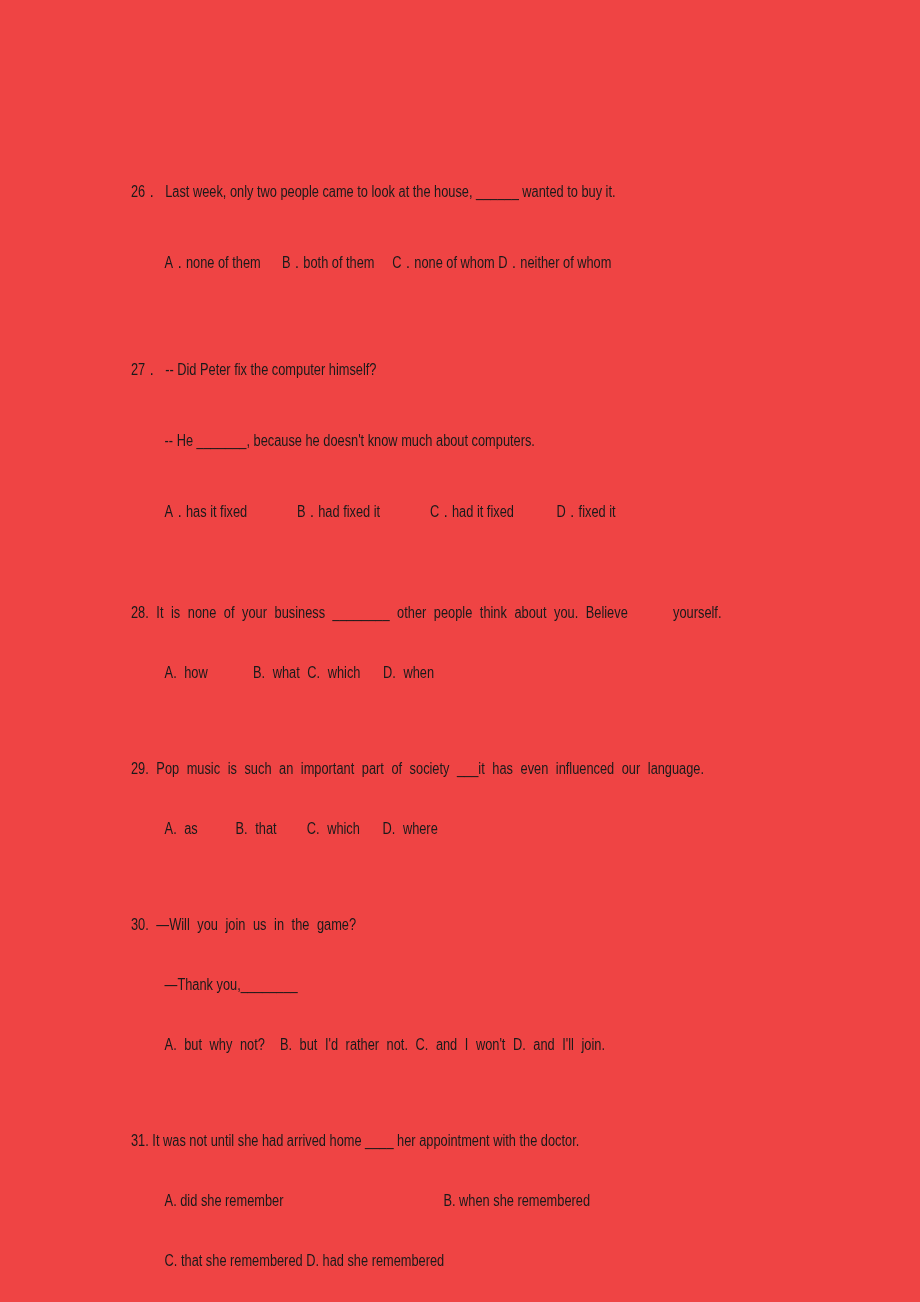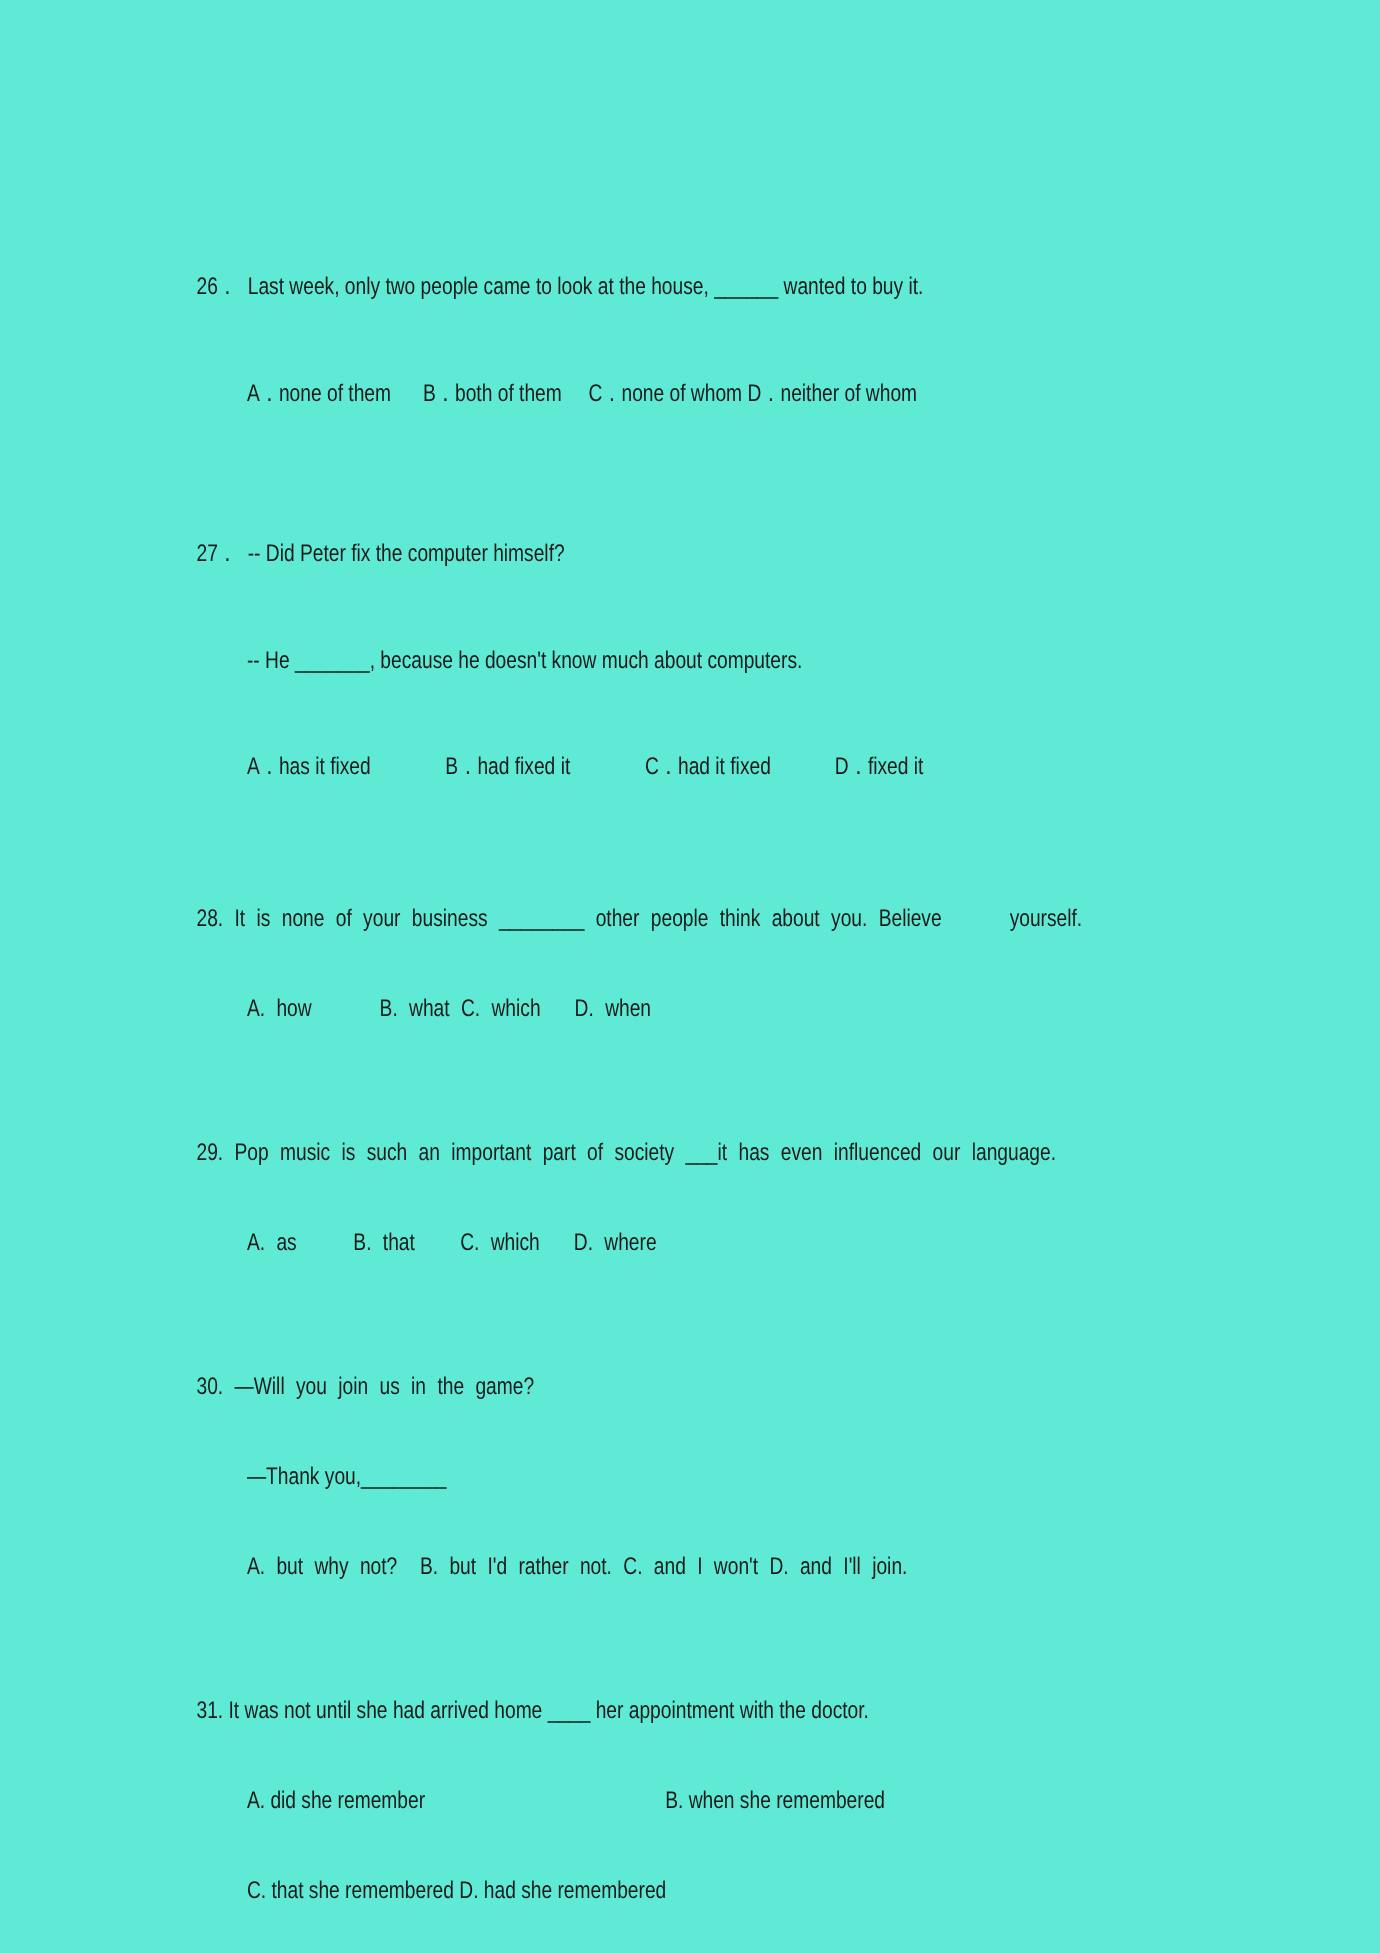--- a/index.html
+++ b/index.html
@@ -1,19 +1,19 @@
 <!DOCTYPE html>
 <html><head>
 <meta charset="utf-8">
 <style>
   html,body{margin:0;padding:0;background:#ffffff;}
   .page{
     position:relative;
     width:920px;height:1302px;
-    background:#5eead4;
+    background:#ef4444;
     overflow:hidden;
     font-family:"Liberation Sans","DejaVu Sans",sans-serif;
     color:#1a1a1a;
   }
   .content{
     position:absolute;left:131px;top:0;
     width:880px;
     transform:scaleX(0.8);
     transform-origin:left top;
     padding-top:102px;

